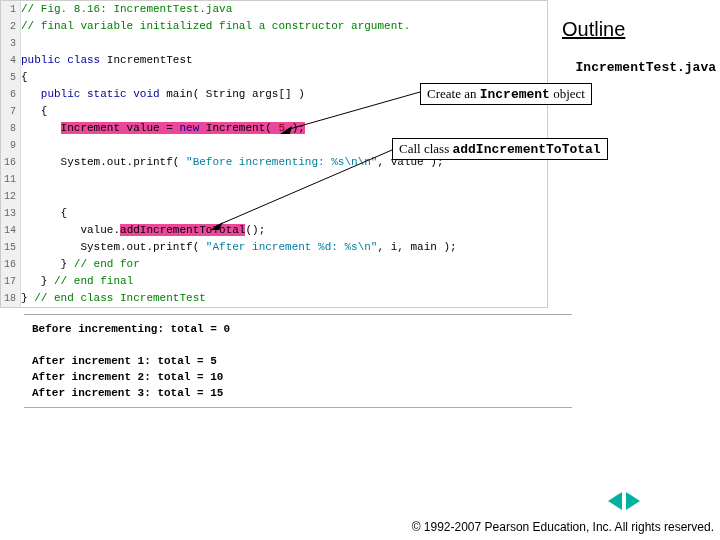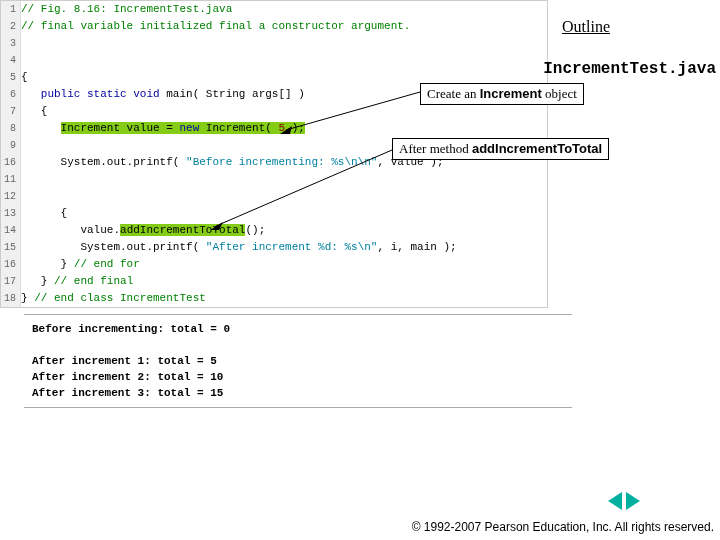--- a/index.html
+++ b/index.html
@@ -38,21 +38,21 @@
   }
   .code {
     padding-left: 0;
     white-space: pre;
     font-weight: normal;
   }
   .comment { color: #008000; }
   .keyword { color: #0000a0; }
   .num { color: #800000; }
   .str { color: #0080a0; }
-  .hl { background: #84cc16; margin-top: 8px; }
+  .hl { background: #ec4899; margin-top: 8px; }
   .ident { color: #000; }
 
   .output {
     position: absolute;
     left: 0;
     top: 314px;
     width: 548px;
     font-family: "Courier New", monospace;
     font-size: 11px;
     font-weight: bold;
@@ -61,43 +61,43 @@
     border-bottom: 1px solid #aaa;
     white-space: pre;
     line-height: 16px;
     margin-left: 24px;
   }
 
   .outline {
     position: absolute;
     left: 562px;
     top: 18px;
-    font-family: Liberation Serif, serif;
-    font-size: 16px;
+    font-family: Liberation Sans, sans-serif;
+    font-size: 20px;
     text-decoration: underline;
   }
   .filename {
     position: absolute;
     right: 4px;
     top: 60px;
     font-family: "Courier New", monospace;
-    font-size: 16px;
+    font-size: 13px;
     font-weight: bold;
   }
 
   .annot {
     position: absolute;
     border: 1px solid #000;
     background: #fff;
     font-family: "Times New Roman", serif;
     font-size: 13px;
     padding: 2px 6px;
     z-index: 5;
   }
-  .annot .mono { font-family: Liberation Sans, sans-serif; font-weight: bold; }
+  .annot .mono { font-family: Liberation Mono, monospace; font-weight: bold; }
 
   svg.arrow {
     position: absolute;
     z-index: 4;
     pointer-events: none;
   }
 
   .nav-btns {
     position: absolute;
     right: 80px;
@@ -132,20 +132,21 @@
     <div class="line">
       <div class="ln">2</div>
       <div class="code"><span class="comment">// final variable initialized final a constructor argument.</span></div>
     </div>
     <div class="line">
       <div class="ln">3</div>
       <div class="code"></div>
     </div>
     <div class="line">
       <div class="ln">4</div>
+      <div class="code"><span class="keyword">public class </span><span class="ident">IncrementTest</span></div>
     </div>
     <div class="line">
       <div class="ln">5</div>
       <div class="code"><span class="ident">{</span></div>
     </div>
     <div class="line">
       <div class="ln">6</div>
       <div class="code"><span class="">   </span><span class="keyword">public static void </span><span class="ident">main</span><span class="ident">( String args[] )</span></div>
     </div>
     <div class="line">
@@ -208,21 +209,21 @@
 
 <div class="annot" style="left:420px; top:83px;">
   <span>Create an </span><span class="mono">Increment</span><span> object</span>
 </div>
 <svg class="arrow" style="left:280px; top:90px;" width="145" height="45">
   <line x1="140" y1="2" x2="6" y2="40" stroke="#000" stroke-width="1"></line>
   <polygon points="0,44 12,36 10,44" fill="#000"></polygon>
 </svg>
 
 <div class="annot" style="left:392px; top:138px;">
-  <span>After method </span><span class="mono">addIncrementToTotal</span>
+  <span>Call class </span><span class="mono">addIncrementToTotal</span>
 </div>
 <svg class="arrow" style="left:210px; top:148px;" width="185" height="85">
   <line x1="182" y1="2" x2="6" y2="78" stroke="#000" stroke-width="1"></line>
   <polygon points="0,82 13,74 9,82" fill="#000"></polygon>
 </svg>
 
 <div class="nav-btns">
   <div class="tri tri-left"></div>
   <div class="tri tri-right"></div>
 </div>

